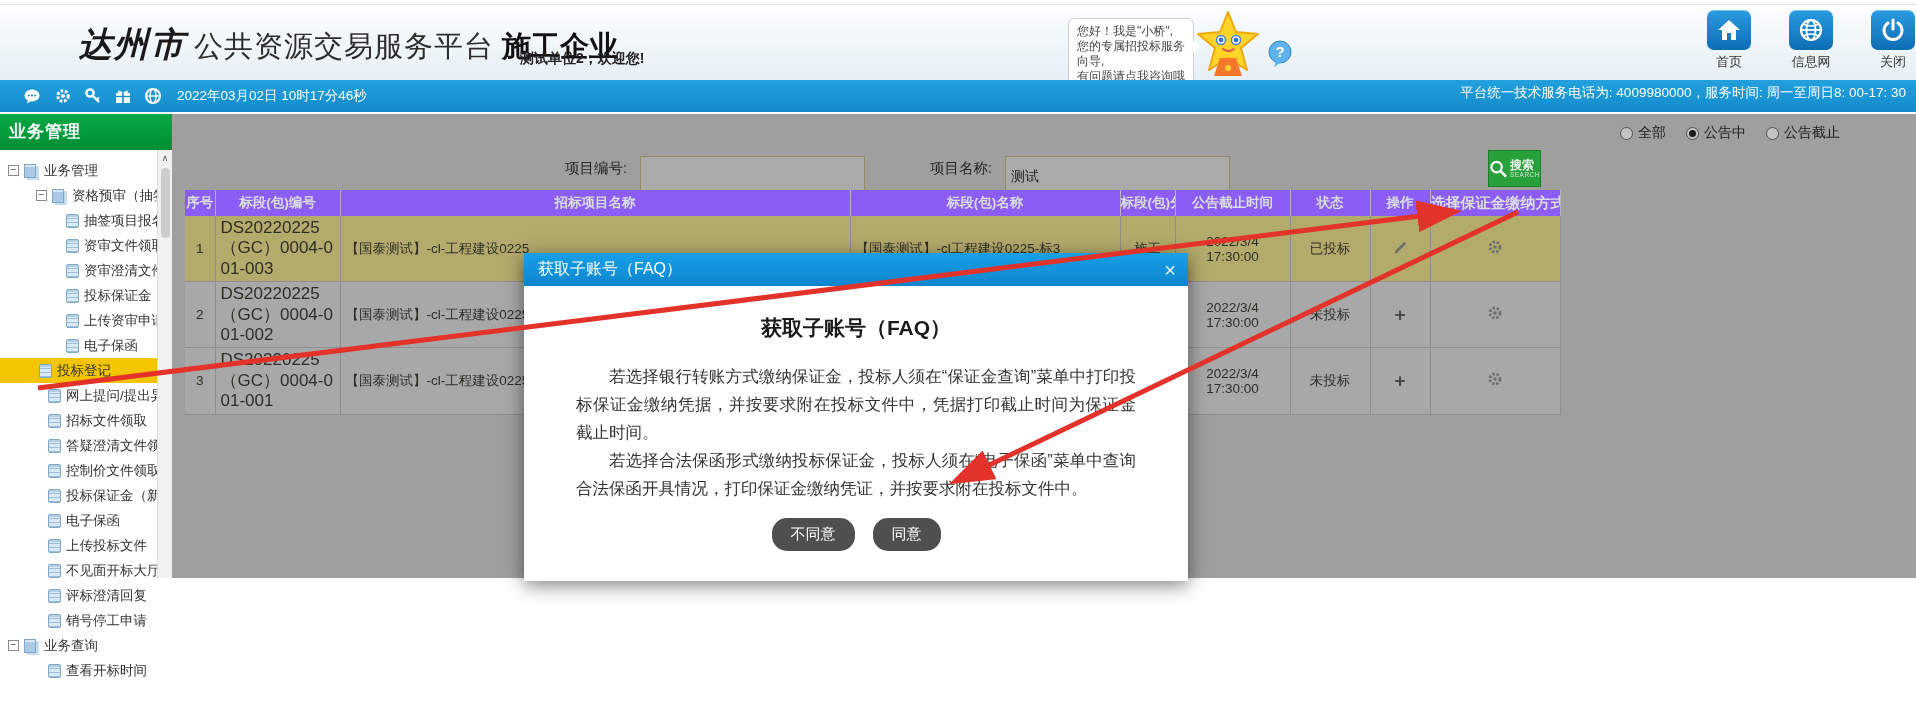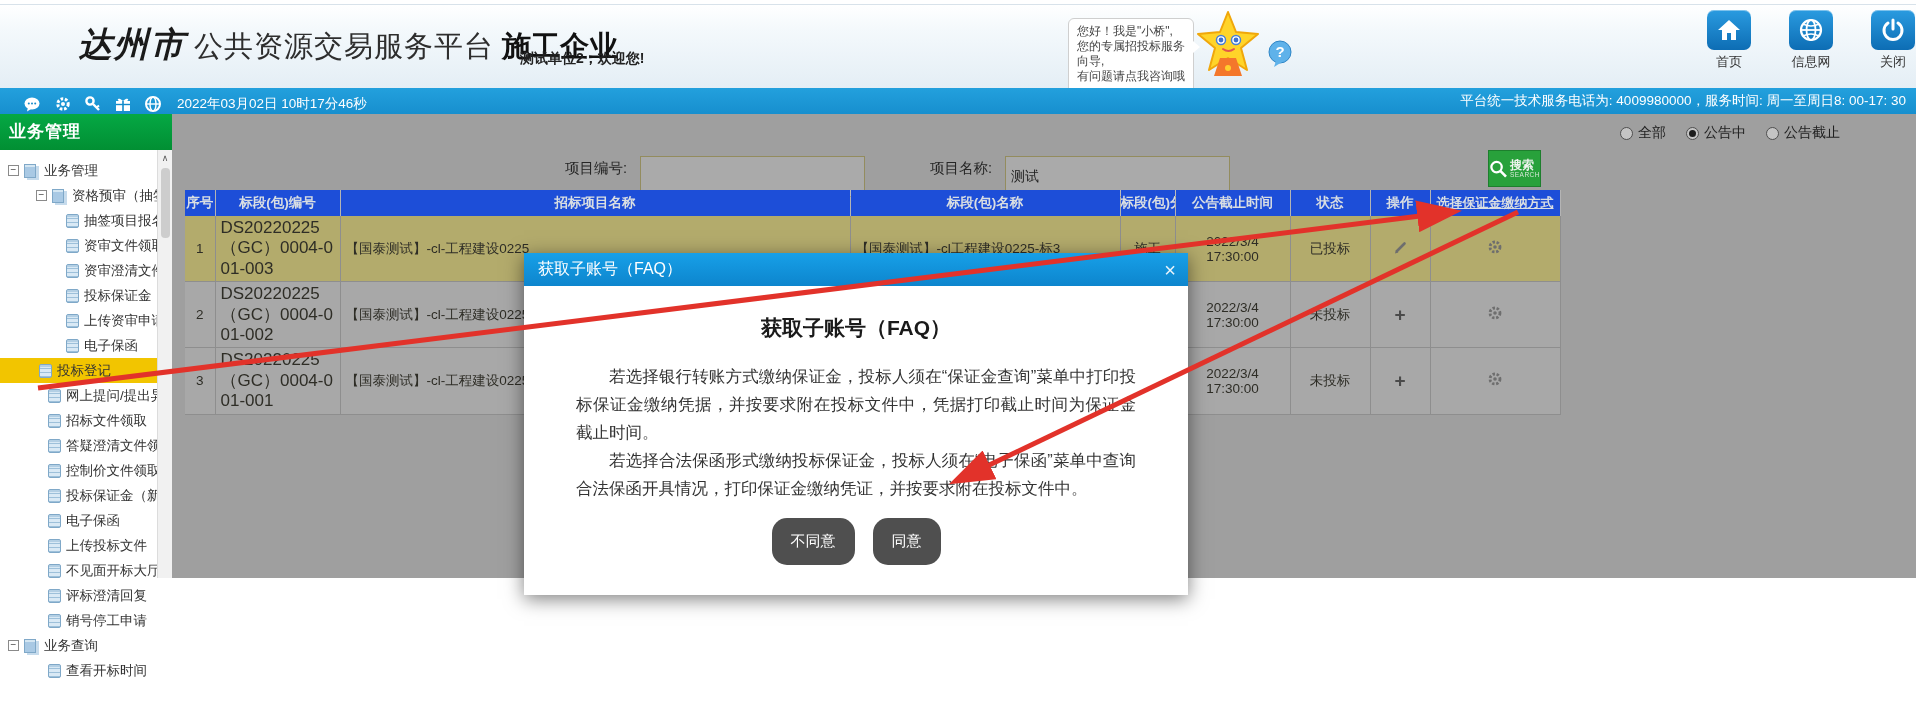--- a/index.html
+++ b/index.html
@@ -33,21 +33,21 @@
   .nav { position:absolute; left:1706px; top:6px; display:flex; gap:36px; }
   .nav-btn { width:46px; text-align:center; cursor:pointer; }
   .nav-btn .nav-ic {
     display:flex; align-items:center; justify-content:center;
     width:44px; height:40px; margin:0 auto; border-radius:7px;
     background:linear-gradient(180deg,#2a9be0,#0d6db4); box-shadow:inset 0 1px 0 rgba(255,255,255,.4);
   }
   .nav-btn .nav-label { margin-top:3px; font-size:13px; color:#333; }
   
   .blue-bar {
-    position:absolute; left:0; top:88px; width:1916px; height:32px;
+    position:absolute; left:0; top:80px; width:1916px; height:32px;
     background:linear-gradient(180deg,#23a0dd,#148bcb); color:#fff;
     display:flex; align-items:center;
   }
   .bar-icons { display:flex; gap:14px; margin-left:24px; align-items:center; }
   .bar-icons span { display:inline-flex; cursor:pointer; }
   .bar-datetime { margin-left:16px; font-size:13.5px; }
   .bar-service { position:absolute; right:10px; top:0; line-height:26px; font-size:13.5px; }
   
   .sidebar { position:absolute; left:0; top:114px; width:172px; height:592px; background:#fff; z-index:5; }
   .sidebar-title {
@@ -99,24 +99,24 @@
   .search-btn {
     position:absolute; left:1316px; top:-4px; width:53px; height:37px;
     background:#28a13b; border:1px solid #1d7f2d; display:flex; align-items:center; justify-content:center; gap:2px; cursor:pointer;
   }
   .search-btn .txt { display:flex; flex-direction:column; line-height:1; }
   .search-btn .t1 { font-size:12px; font-weight:bold; color:#eef4ee; }
   .search-btn .t2 { font-size:6.5px; color:#d6e8d8; letter-spacing:.5px; margin-top:1px; }
   
   .grid { position:absolute; left:13px; top:76px; border-collapse:collapse; table-layout:fixed; width:1375px; }
   .grid th {
-    background:#1d4ed8; color:#d9dee2; font-size:13.5px; font-weight:bold;
+    background:#8b5cf6; color:#d9dee2; font-size:13.5px; font-weight:bold;
     height:26px; border-right:1px solid rgba(255,255,255,.22); overflow:hidden; white-space:nowrap;
   }
-  .grid th:last-child { font-size:13px;text-decoration:underline; }
+  .grid th:last-child { font-size:15px; }
   .grid td {
     height:38px; font-size:13.5px; color:#2e2d26; background:#a8a8a8;
     border-bottom:1px solid #8e8e8e; border-right:1px solid rgba(0,0,0,.10);
     padding:2px 5px; overflow:hidden; text-align:center; vertical-align:middle;
   }
   .grid tr.sel td { background:#b3ab6c; }
   .grid td.cell-left { text-align:left; }
   .grid td.cell-no { word-break:break-all; line-height:1.2; font-size:17px; }
   .op-plus { font-size:19px; font-weight:bold; color:#4a4a4a; line-height:1; cursor:pointer; display:inline-block; }
   .ic-btn { cursor:pointer; display:inline-flex; }
@@ -126,21 +126,21 @@
     height:33px; background:linear-gradient(180deg,#17a0e8,#0d85cd); color:#fff;
     display:flex; align-items:center; padding:0 12px 0 14px; font-size:16px;
   }
   .modal-close { margin-left:auto; font-size:20px; line-height:1; cursor:pointer; color:#eaf4fb; }
   .modal-body { background:#fff; padding:14px 52px 30px; }
   .modal-heading { text-align:center; font-size:21px; font-weight:bold; color:#1a1a1a; margin:14px 0 20px; }
   .modal-body p { font-size:16.5px; line-height:28px; color:#333; text-indent:2em; text-align:justify; }
   .modal-actions { display:flex; justify-content:center; gap:18px; margin-top:16px; }
   .modal-btn {
     background:#4f4f4f; color:#fff; border:none; border-radius:15px;
-    padding:14px 19px; font-size:15px; cursor:pointer; font-family:Liberation Mono, monospace;
+    padding:7px 19px; font-size:15px; cursor:pointer; font-family:Liberation Mono, monospace;
   }
   
   .arrows { position:absolute; left:0; top:0; width:1916px; height:706px; z-index:60; pointer-events:none; }
 </style>
 </head>
 <body>
 
 <div class="page">
 
   <div class="top-header">

